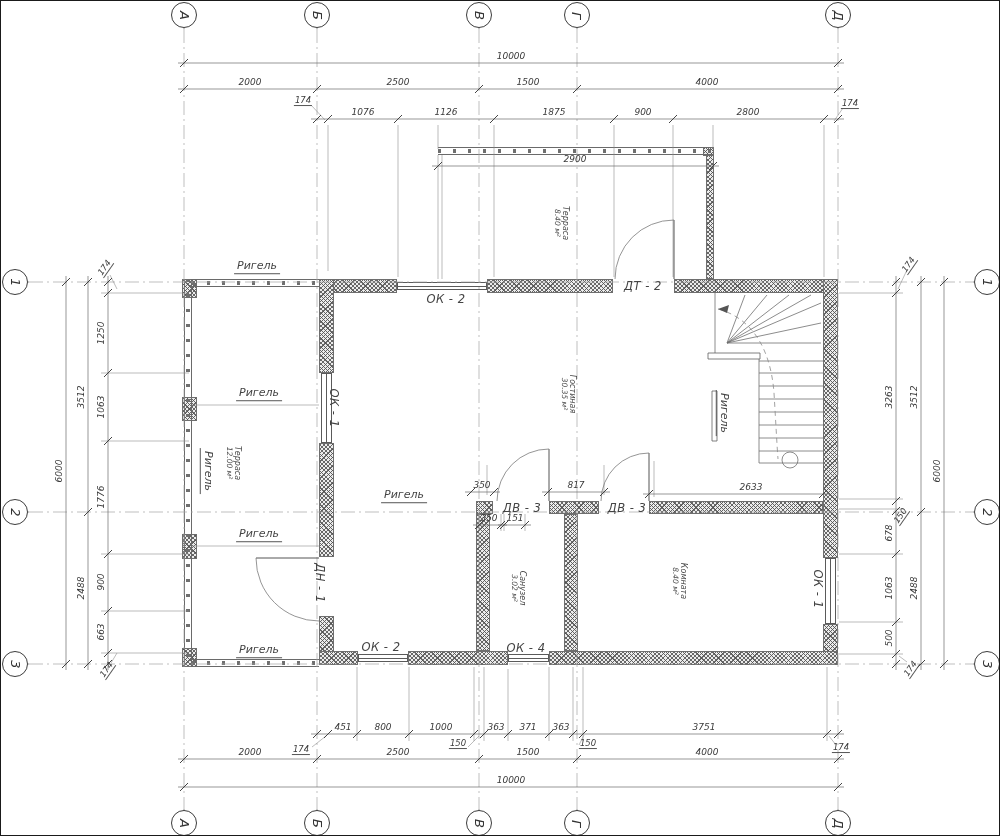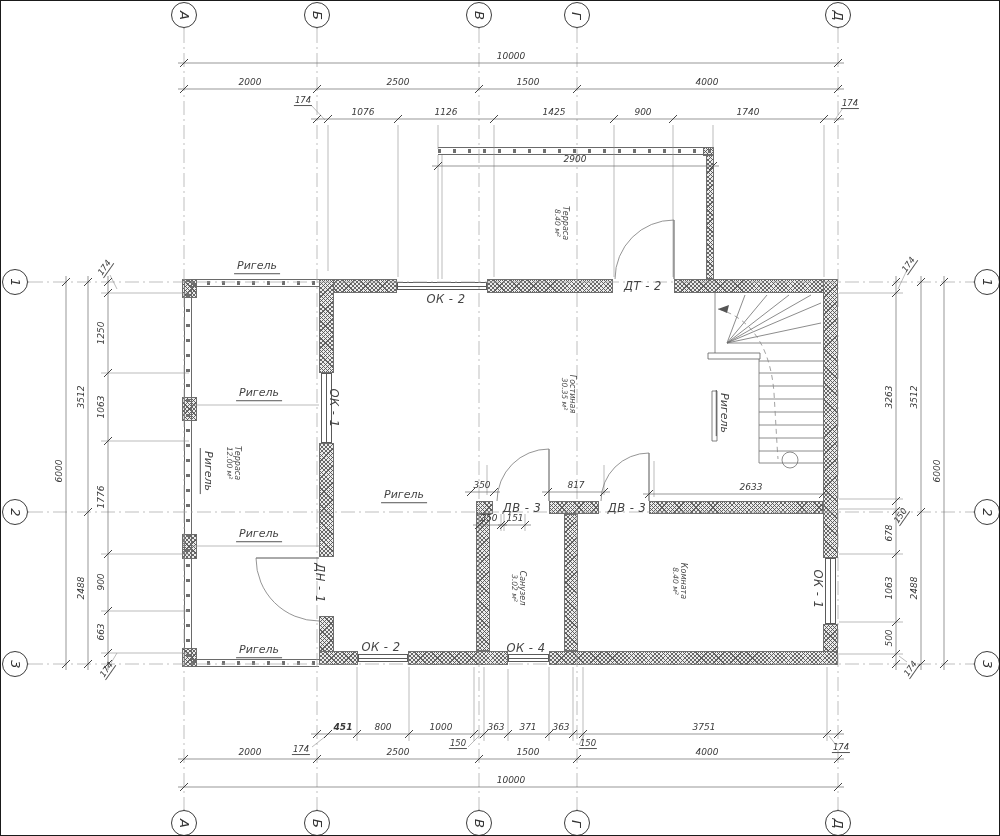--- a/index.html
+++ b/index.html
@@ -277,30 +277,30 @@
       <line x1="973" y1="663" x2="972" y2="663" class="thin"></line>
     </svg>
   <div id="labels-layer">
       <div class="lbl dim-lbl" style="left: 510px; top: 56px; transform: translate(-50%, -50%);">10000</div>
       <div class="lbl dim-lbl" style="left: 249px; top: 82px; transform: translate(-50%, -50%);">2000</div>
       <div class="lbl dim-lbl" style="left: 397px; top: 82px; transform: translate(-50%, -50%);">2500</div>
       <div class="lbl dim-lbl" style="left: 527px; top: 82px; transform: translate(-50%, -50%);">1500</div>
       <div class="lbl dim-lbl" style="left: 706px; top: 82px; transform: translate(-50%, -50%);">4000</div>
       <div class="lbl dim-lbl" style="left: 362px; top: 112px; transform: translate(-50%, -50%);">1076</div>
       <div class="lbl dim-lbl" style="left: 445px; top: 112px; transform: translate(-50%, -50%);">1126</div>
-      <div class="lbl dim-lbl" style="left: 553px; top: 112px; transform: translate(-50%, -50%);">1425</div>
+      <div class="lbl dim-lbl" style="left: 553px; top: 112px; transform: translate(-50%, -50%);">1875</div>
       <div class="lbl dim-lbl" style="left: 642px; top: 112px; transform: translate(-50%, -50%);">900</div>
-      <div class="lbl dim-lbl" style="left: 747px; top: 112px; transform: translate(-50%, -50%);">1740</div>
+      <div class="lbl dim-lbl" style="left: 747px; top: 112px; transform: translate(-50%, -50%);">2800</div>
       <div class="lbl dim-lbl" style="left: 574px; top: 159px; transform: translate(-50%, -50%);">2900</div>
       <div class="lbl dim-lbl" style="left: 750px; top: 487px; transform: translate(-50%, -50%);">2633</div>
       <div class="lbl dim-lbl" style="left: 481px; top: 485px; transform: translate(-50%, -50%);">350</div>
       <div class="lbl dim-lbl" style="left: 575px; top: 485px; transform: translate(-50%, -50%);">817</div>
       <div class="lbl dim-lbl" style="left: 488px; top: 518px; transform: translate(-50%, -50%);">350</div>
       <div class="lbl dim-lbl" style="left: 514px; top: 518px; transform: translate(-50%, -50%);">151</div>
-      <div class="lbl dim-lbl" style="left: 342px; top: 727px; transform: translate(-50%, -50%); font-weight: bold;">451</div>
+      <div class="lbl dim-lbl" style="left: 342px; top: 727px; transform: translate(-50%, -50%);">451</div>
       <div class="lbl dim-lbl" style="left: 382px; top: 727px; transform: translate(-50%, -50%);">800</div>
       <div class="lbl dim-lbl" style="left: 440px; top: 727px; transform: translate(-50%, -50%);">1000</div>
       <div class="lbl dim-lbl" style="left: 495px; top: 727px; transform: translate(-50%, -50%);">363</div>
       <div class="lbl dim-lbl" style="left: 527px; top: 727px; transform: translate(-50%, -50%);">371</div>
       <div class="lbl dim-lbl" style="left: 560px; top: 727px; transform: translate(-50%, -50%);">363</div>
       <div class="lbl dim-lbl" style="left: 703px; top: 727px; transform: translate(-50%, -50%);">3751</div>
       <div class="lbl dim-lbl" style="left: 249px; top: 752px; transform: translate(-50%, -50%);">2000</div>
       <div class="lbl dim-lbl" style="left: 397px; top: 752px; transform: translate(-50%, -50%);">2500</div>
       <div class="lbl dim-lbl" style="left: 527px; top: 752px; transform: translate(-50%, -50%);">1500</div>
       <div class="lbl dim-lbl" style="left: 706px; top: 752px; transform: translate(-50%, -50%);">4000</div>

